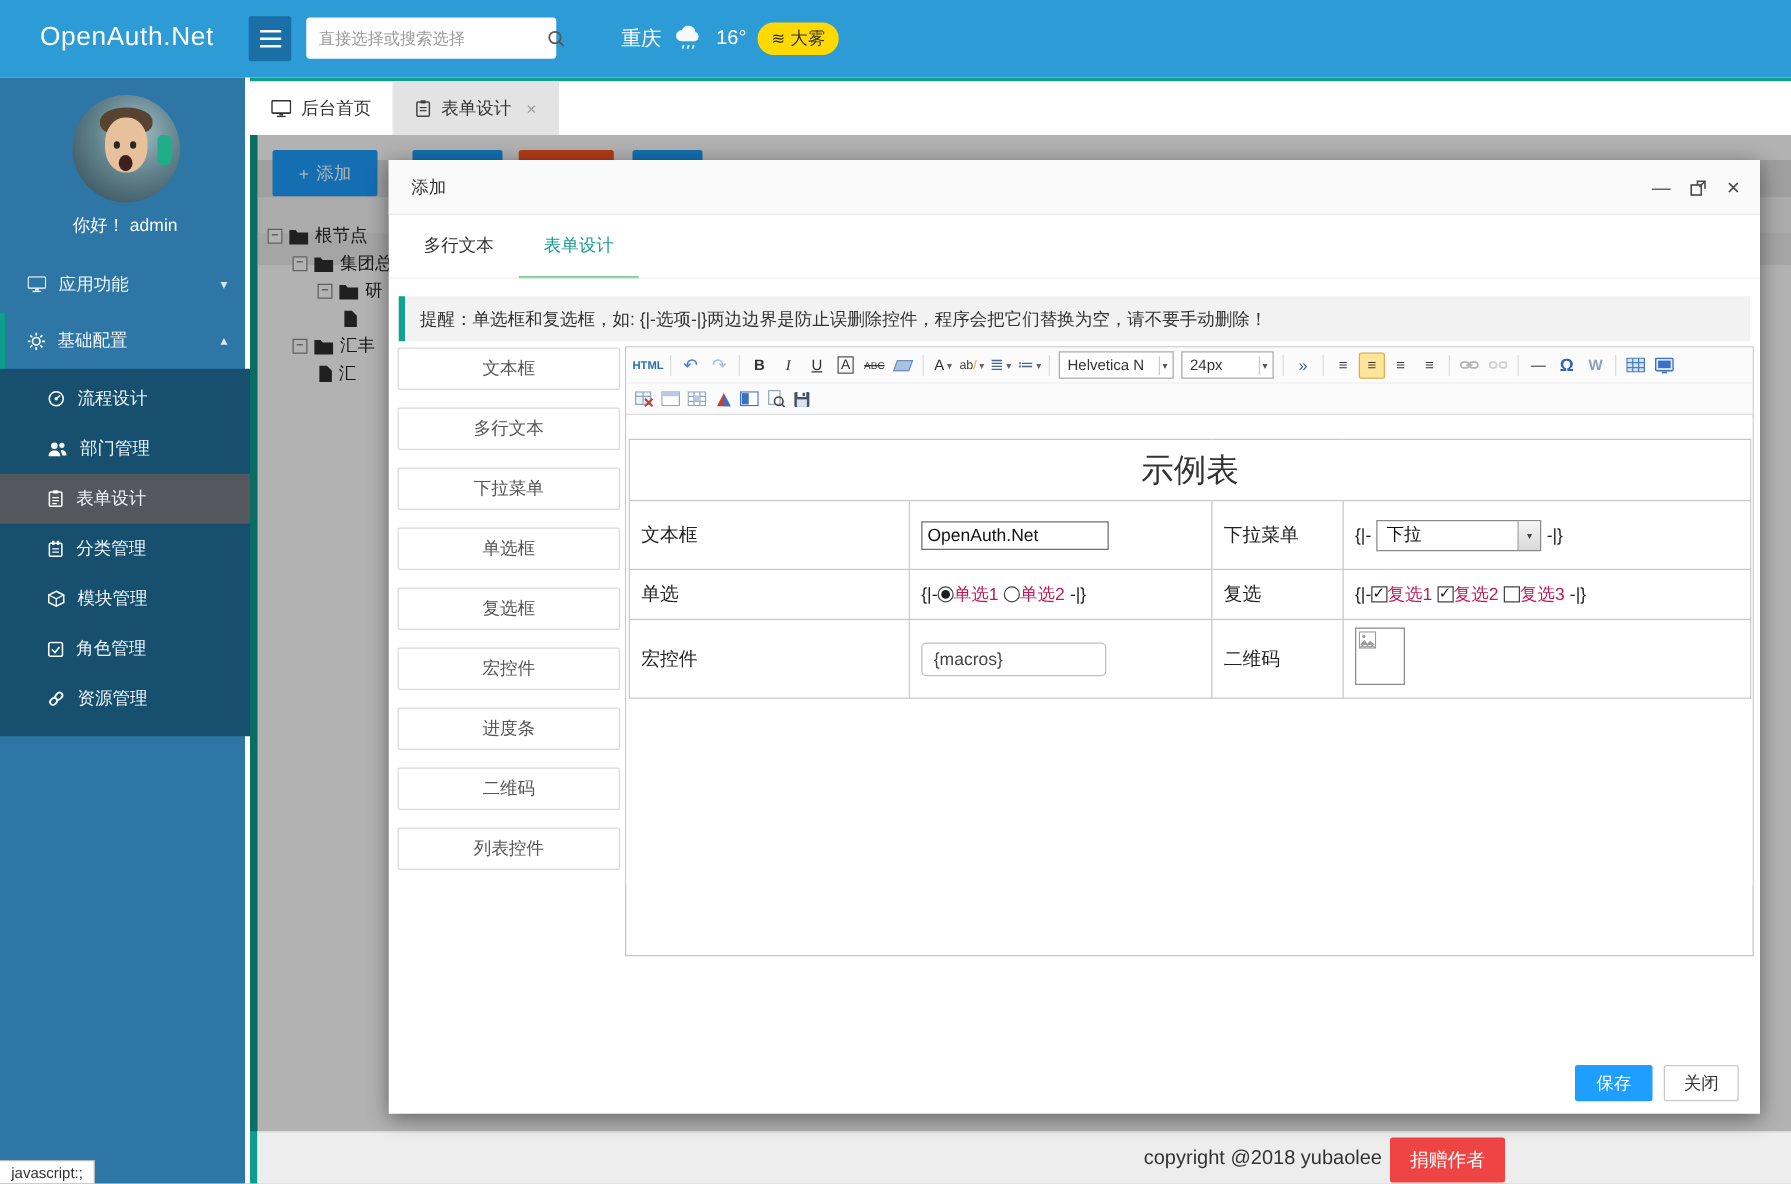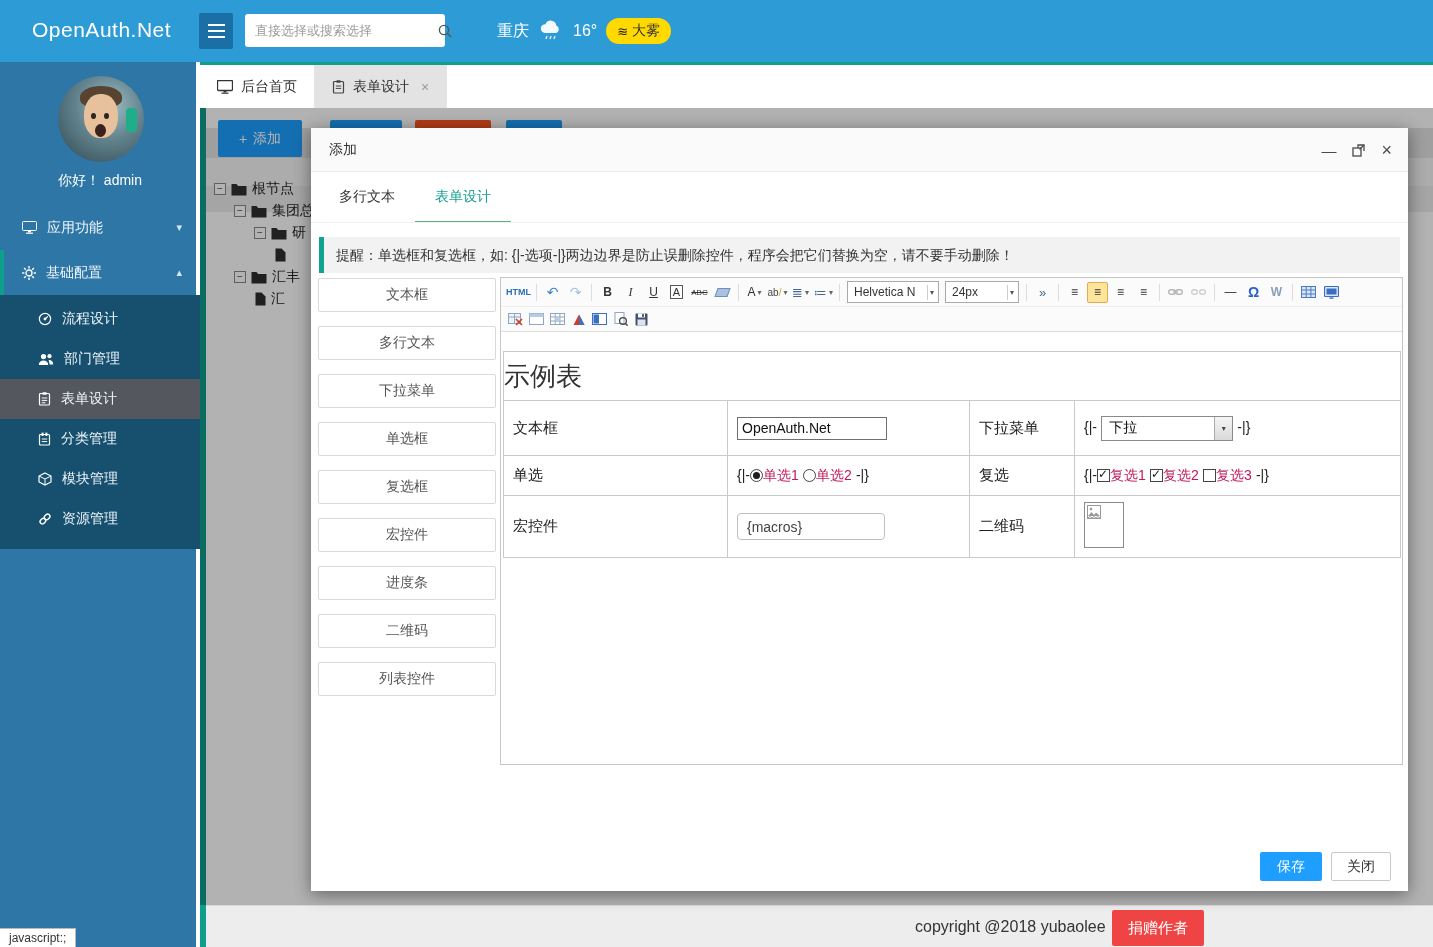--- a/index.html
+++ b/index.html
@@ -94,21 +94,21 @@
   .ti.lst{color:#46688c;font-size:13px;}
   .ed-select{height:22px;border:1px solid #abaaaa;background:#fff;display:flex;align-items:center;justify-content:space-between;font-size:12px;color:#333;padding:0 2px 0 6px;margin:0 3px;cursor:pointer;}
   .ed-select .sc{font-size:8px;color:#555;border-left:1px solid #ccc;padding:3px 2px;margin-left:4px;}
   .ti.alignc{background:#ffe49c;border:1px solid #dcae4f;}
   .ti.dis{color:#b5b5b5;}
   .ti.omega{color:#2e62c9;font-size:14px;font-weight:bold;}
   .ti.wordi{color:#8aa0b8;font-weight:bold;}
   .edcontent{position:absolute;left:0;top:56px;width:901px;height:374px;background:#fff;overflow:hidden;}
   .ftable{border-collapse:collapse;margin:17px 0 0 2px;table-layout:fixed;}
   .ftable td{border:1px solid #c9c9c9;font-size:15px;color:#222;padding:0 0 0 9px;vertical-align:middle;}
-  .ftable .t-title td{text-align:left;font-size:26px;color:#333;height:49px;padding:0;}
+  .ftable .t-title td{text-align:center;font-size:26px;color:#333;height:49px;padding:0;}
   .native-input{width:150px;height:23px;border:1px solid #6f6f6f;font-size:14px;color:#111;padding:0 4px;outline:none;}
   .native-select{width:132px;height:25px;border:1px solid #8a8a8a;display:inline-flex;align-items:center;justify-content:space-between;font-size:14px;color:#111;padding-left:7px;background:#fff;vertical-align:middle;}
   .native-select .arr{width:18px;height:23px;background:linear-gradient(#f5f5f5,#d9d9d9);border-left:1px solid #aaa;display:flex;align-items:center;justify-content:center;font-size:8px;color:#444;}
   .bnd{font-size:14px;color:#222;}
   .radio{width:13px;height:13px;border:1px solid #444;border-radius:50%;display:inline-block;position:relative;background:#fff;vertical-align:-2px;}
   .radio.on::after{content:"";position:absolute;left:2px;top:2px;width:7px;height:7px;background:#1d1d1d;border-radius:50%;}
   .cb{width:13px;height:13px;border:1px solid #444;display:inline-block;position:relative;background:#fff;vertical-align:-2px;}
   .cb.on::after{content:"✓";position:absolute;left:0;top:-3px;font-size:12px;font-weight:bold;color:#111;}
   .optlbl{font-size:14px;color:#be185d;}
   .macro-box{width:148px;height:27px;border:1px solid #bfbfbf;border-radius:4px;display:flex;align-items:center;padding:0 9px;font-size:14px;color:#444;}
@@ -245,20 +245,29 @@
           <span>分类管理</span>
         </div>
         <div class="sitem">
           <span>
               <svg width="14" height="14" viewBox="0 0 14 14">
                 <path d="M7 1 13 4v6L7 13 1 10V4z" fill="none" stroke="#fff" stroke-width="1.2"></path>
                 <path d="M1 4 7 7l6-3M7 7v6" fill="none" stroke="#fff" stroke-width="1"></path>
               </svg>
             </span>
           <span>模块管理</span>
+        </div>
+        <div class="sitem">
+          <span>
+              <svg width="13" height="13" viewBox="0 0 13 13">
+                <rect x="1" y="1" width="11" height="11" rx="1.5" fill="none" stroke="#fff" stroke-width="1.3"></rect>
+                <path d="M3.6 6.6 6 9l3.6-4.4" fill="none" stroke="#fff" stroke-width="1.4"></path>
+              </svg>
+            </span>
+          <span>角色管理</span>
         </div>
         <div class="sitem">
           <span>
               <svg width="14" height="14" viewBox="0 0 14 14">
                 <g transform="rotate(-45 7 7)">
                   <rect x="1" y="4.7" width="6" height="4.6" rx="2.3" fill="none" stroke="#fff" stroke-width="1.4"></rect>
                   <rect x="7" y="4.7" width="6" height="4.6" rx="2.3" fill="none" stroke="#fff" stroke-width="1.4"></rect>
                 </g>
               </svg>
             </span>

